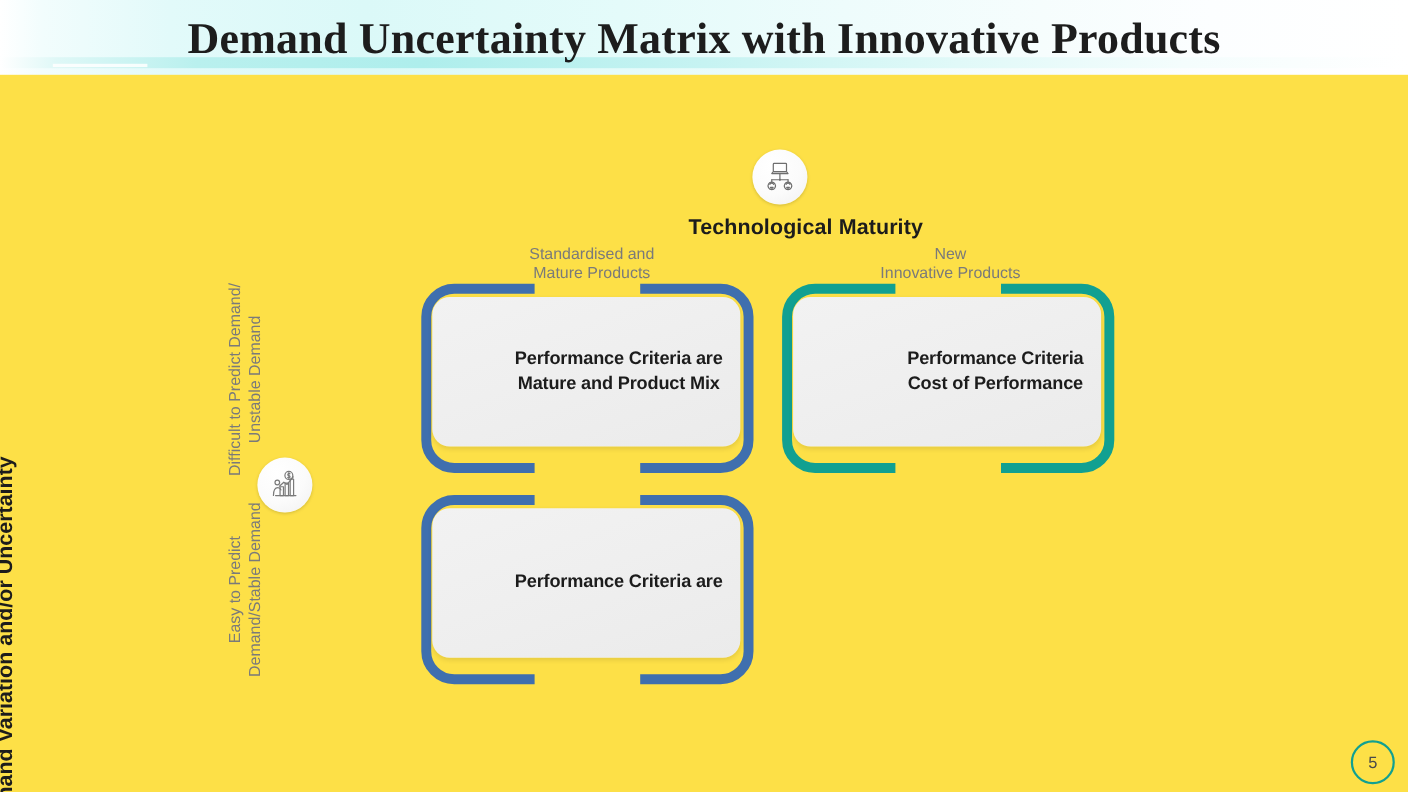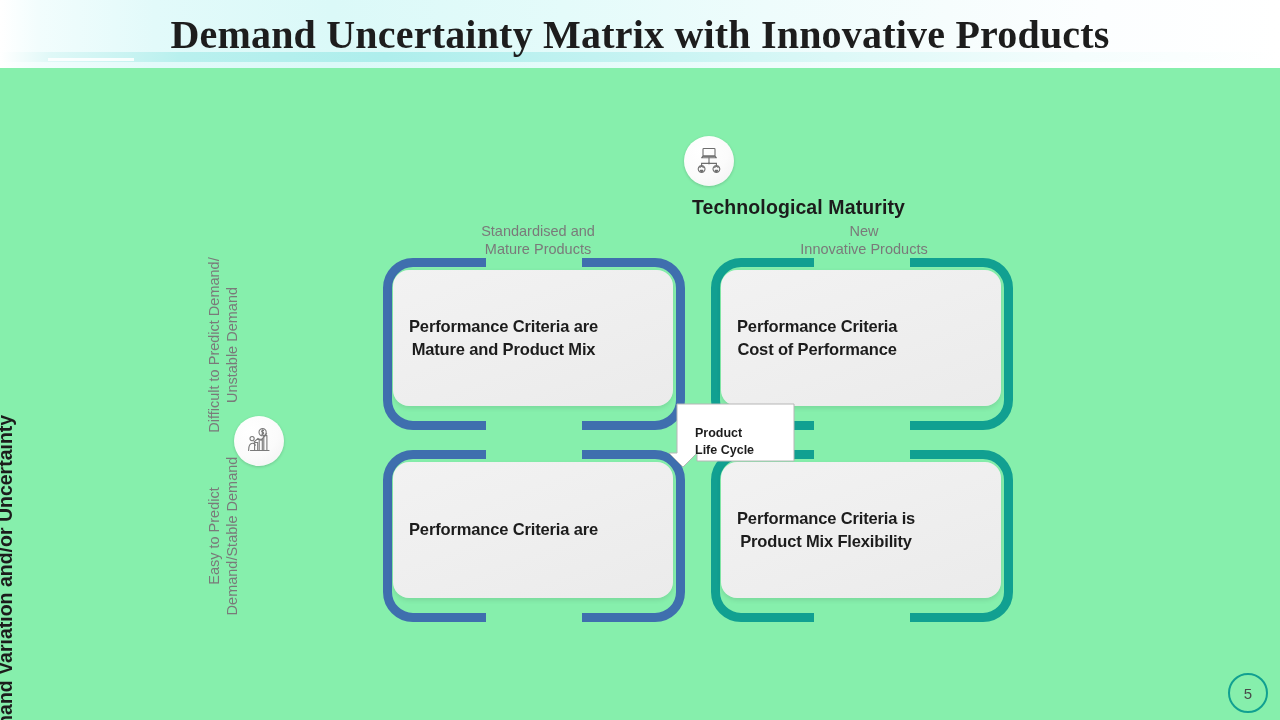--- a/index.html
+++ b/index.html
@@ -2,21 +2,21 @@
 <html><head>
 <meta charset="utf-8">
 <style>
   * { box-sizing: border-box; margin: 0; padding: 0; }
   html, body {
     width: 1280px; height: 720px;
     background: #ffffff;
     font-family: "Liberation Sans", sans-serif;
     overflow: hidden;
   }
-  #slide { position: relative; width: 1280px; height: 720px; background:#86efac; }
+  #slide { position: relative; width: 1280px; height: 720px; background:#fde047; }
 
   
   .header-band {
     position: absolute; left: 0; top: 0; width: 1280px; height: 68px;
     background: linear-gradient(90deg,
         #ffffff 0%, #f2fdfd 3%, #e2fafa 12%, #dbf9f8 26%,
         #e4fbfa 44%, #eefcfc 60%, #f6fdfd 74%, #fcfeff 86%, #ffffff 100%);
   }
   .header-stripe {
     position: absolute; left: 0; top: 52px; width: 1280px; height: 10px;
@@ -46,21 +46,21 @@
     background: radial-gradient(circle at 34% 28%, #ffffff 0%, #fbfbfb 55%, #f0f0f0 100%);
     box-shadow: 0 1px 3px rgba(0,0,0,.17);
     display: flex; align-items: center; justify-content: center;
   }
   #tech-icon-circle { left: 684px; top: 136px; width: 50px; height: 50px; }
   #growth-icon-circle { left: 234px; top: 416px; width: 50px; height: 50px; }
 
   
   .x-axis-title {
     position: absolute; left: 560px; top: 196px; width: 345px;
-    text-align: right; font-size: 19.5px; font-weight: 700;
+    text-align: center; font-size: 19.5px; font-weight: 700;
     color: #1c1c1c; letter-spacing: .1px; white-space: nowrap;
   }
   .col-sublabel {
     position: absolute; text-align: center;
     font-size: 14.5px; color: #7a7a7a; line-height: 1.26;
   }
   #col-label-left  { left: 446px; top: 222px; width: 184px; }
   #col-label-right { left: 772px; top: 222px; width: 184px; }
 
   .y-axis-title {
@@ -82,21 +82,21 @@
   }
 
   
   .quad { position: absolute; }
   .quad-inner {
     position: absolute; left: 10px; top: 12px;
     width: 280px; height: 136px;
     background: linear-gradient(160deg, #f2f2f2 0%, #efefef 45%, #ebebeb 100%);
     border-radius: 16px;
     box-shadow: 0 2px 5px rgba(0,0,0,.10);
-    display: flex; align-items: center; justify-content: flex-start;
+    display: flex; align-items: center; justify-content: flex-end;
   }
   .quad-text {
     text-align: center; font-size: 16.5px; font-weight: 700;
     color: #1c1c1c; line-height: 1.42; letter-spacing: -.15px;
     padding: 0 16px;
   }
   .bracket { position: absolute; left: 0; top: 0; overflow: visible; }
 
   #quad-tl { left: 383px; top: 258px;  width: 302px; height: 172px; }
   #quad-tr { left: 711px; top: 258px;  width: 254px; height: 172px; }
@@ -227,42 +227,19 @@
         <path d="M199 4.5 L272 4.5 A25.5 25.5 0 0 1 297.5 30 L297.5 142 A25.5 25.5 0 0 1 272 167.5 L199 167.5"></path>
       </g>
     </svg>
     <div class="quad-inner">
       <div class="quad-text">
         <div>Performance Criteria are</div>
       </div>
     </div>
   </div>
 
-  <div class="quad" id="quad-br">
-    <svg class="bracket" width="302" height="172" viewBox="0 0 302 172">
-      <g fill="none" stroke="#11a091" stroke-width="9" stroke-linecap="butt">
-        <path d="M103 4.5 L30 4.5 A25.5 25.5 0 0 0 4.5 30 L4.5 142 A25.5 25.5 0 0 0 30 167.5 L103 167.5"></path>
-        <path d="M199 4.5 L272 4.5 A25.5 25.5 0 0 1 297.5 30 L297.5 142 A25.5 25.5 0 0 1 272 167.5 L199 167.5"></path>
-      </g>
-    </svg>
-    <div class="quad-inner">
-      <div class="quad-text">
-        <div>Performance Criteria is</div>
-        <div>Product Mix Flexibility</div>
-      </div>
-    </div>
-  </div>
-
-  <div id="callout">
-    <svg width="140" height="72" viewBox="0 0 140 72">
-      <path d="M32 1 L139 1 L139 58 L42 58 L42 50 L28 64 L14 50 L22 50 L22 1 Z" fill="#ffffff" stroke="#b6b6b6" stroke-width="1"></path>
-    </svg>
-    <div class="callout-text">
-      <div>Product</div>
-      <div>Life Cycle</div>
-    </div>
-  </div>
+
 
   <div id="page-badge">
     <span>5</span>
   </div>
 
 </div>
 
 </body></html>

